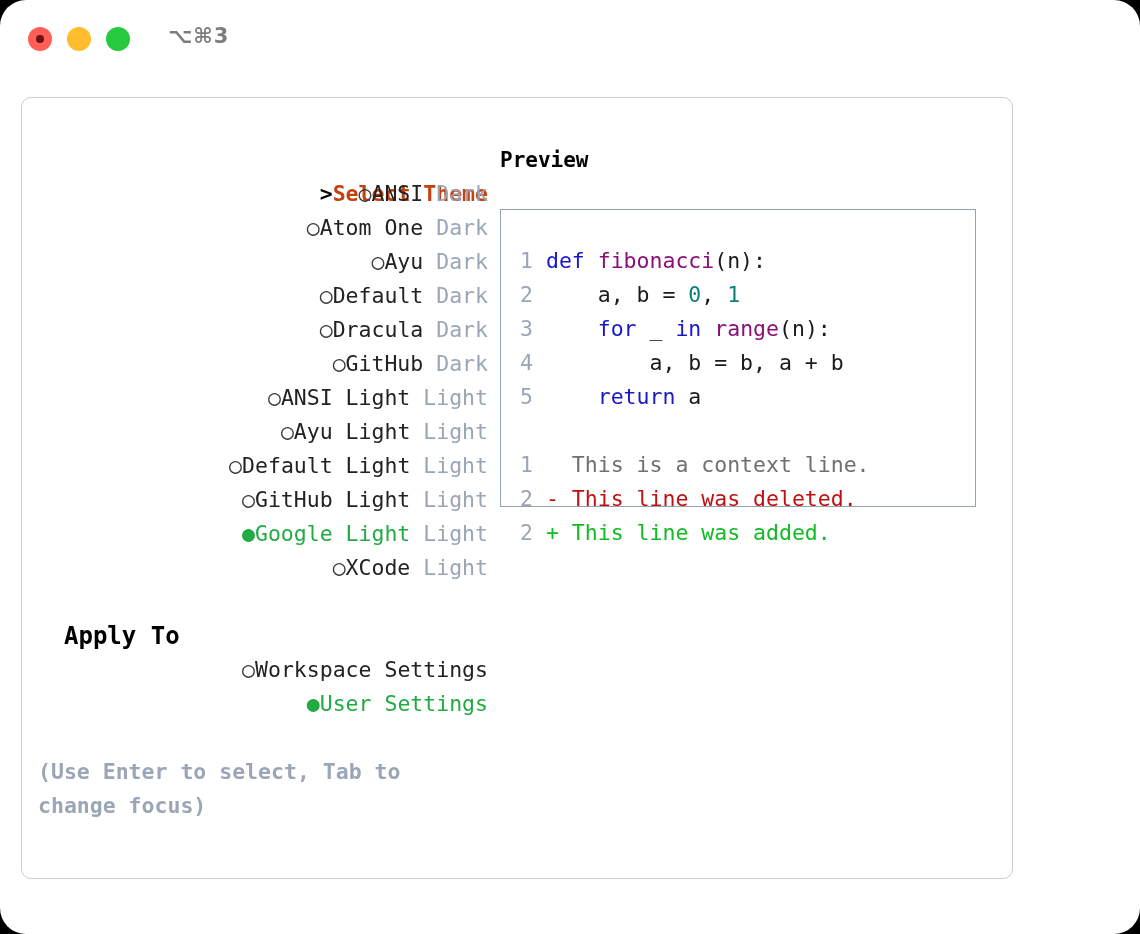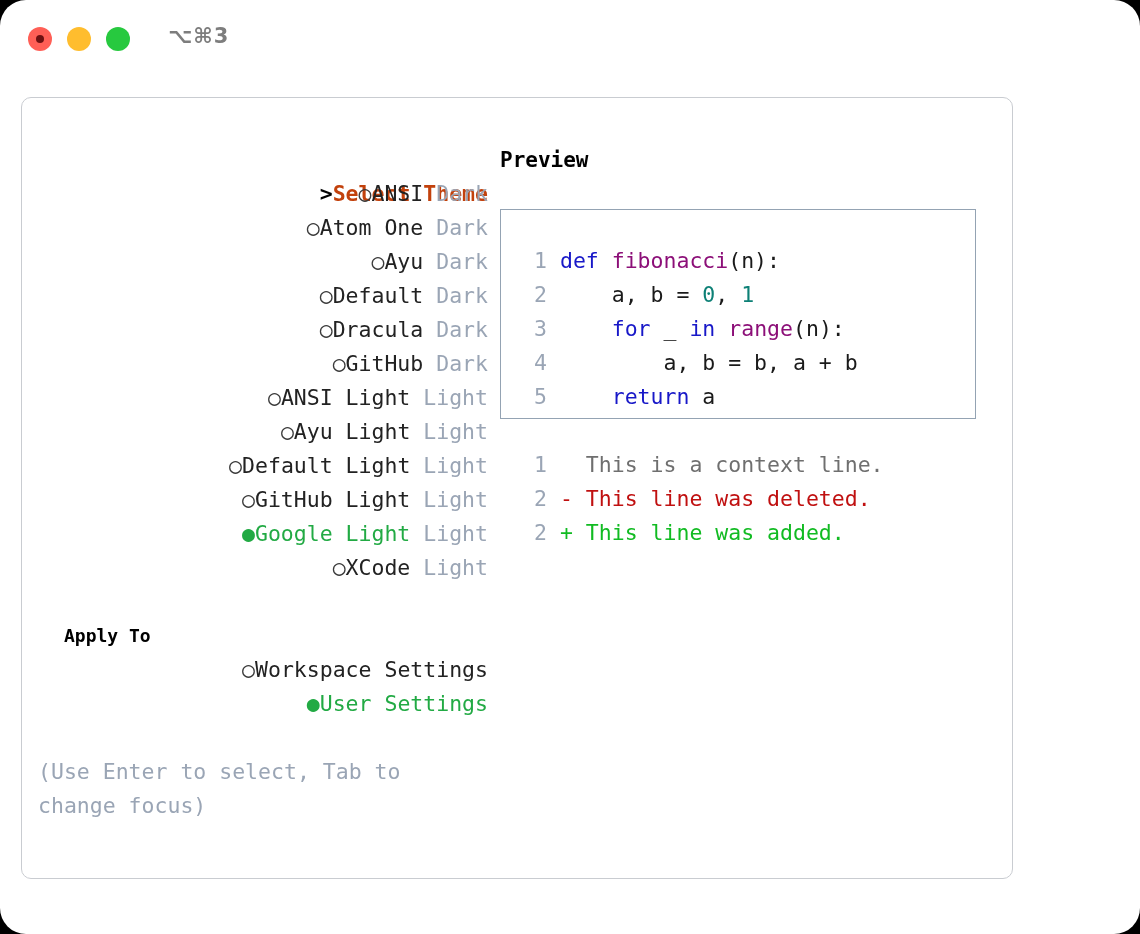--- a/index.html
+++ b/index.html
@@ -98,57 +98,58 @@
   .row.header .marker { color: #000000; font-weight: 700; }
   .row.header .label  { color: #c2410c; font-weight: 700; }
   .row .label  { color: #222222; }
   .row .kind   { color: #9aa5b5; }
   .row.selected .marker { color: #22aa44; }
   .row.selected .label  { color: #22aa44; }
 
   .section-title {
     height: 34px;
     line-height: 34px;
-    font-size: 18px;
+    font-size: 24px;
     font-weight: 700;
     color: #000000;
     white-space: pre;
     padding-left: 26px;
   }
   .spacer-row { height: 34px; }
 
   #hint {
     margin-top: 34px;
     font-size: 21.5px;
     line-height: 34px;
     color: #9aa5b5;
     width: 400px;
+    font-weight: bold;
   }
 
   
   #right-col {
     position: absolute;
     left: 478px;
     top: 45px;
     width: 500px;
   }
   #preview-title {
     font-size: 21px;
     font-weight: 700;
     color: #000000;
     line-height: 34px;
   }
   #preview-box {
     margin-top: 32px;
     width: 476px;
-    height: 210px;
+    height: 298px;
     border: 1.5px solid #94a3b3;
     box-sizing: border-box;
     background: #ffffff;
-    padding: 34px 0 0 18px;
+    padding: 34px 0 0 4px;
   }
   .code-line {
     height: 34px;
     line-height: 34px;
     font-size: 21.5px;
     white-space: pre;
   }
   .code-line.blank { height: 34px; }
   .lineno {
     display: inline-block;

